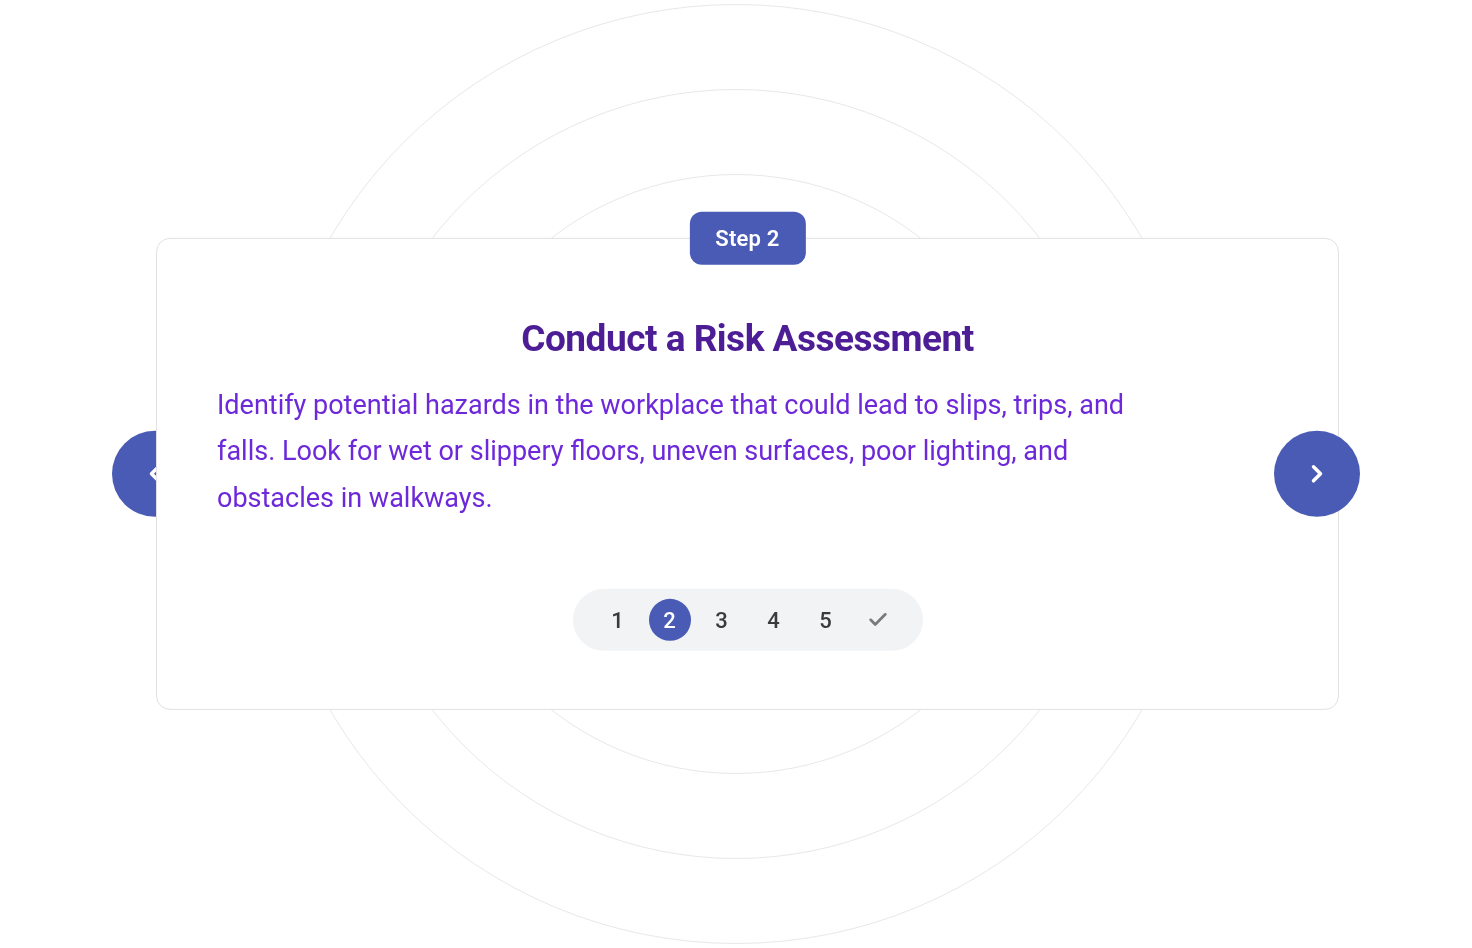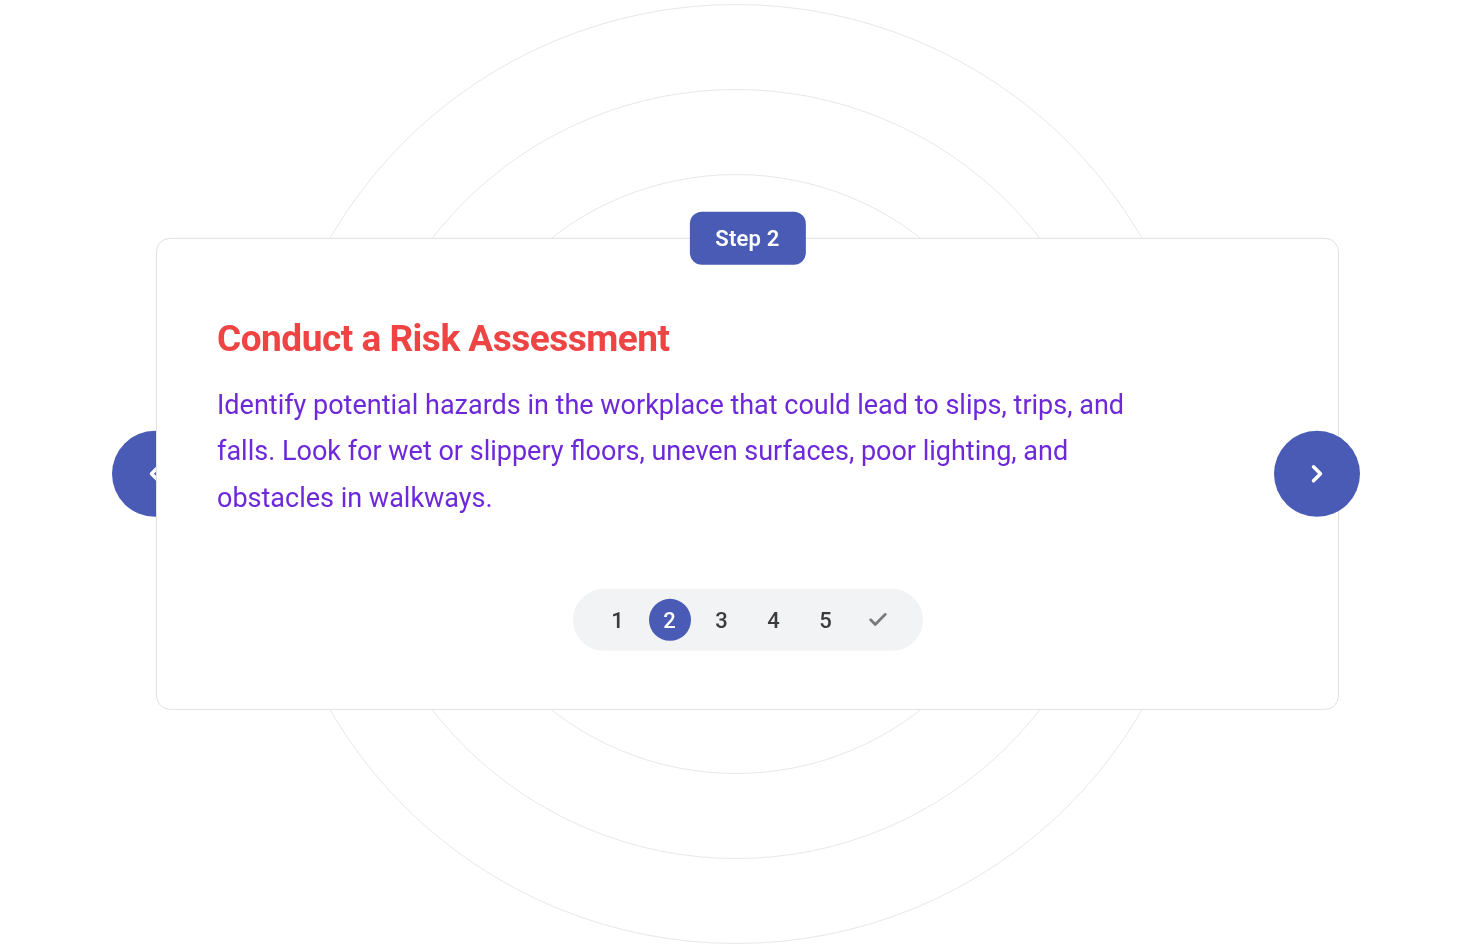--- a/index.html
+++ b/index.html
@@ -62,23 +62,24 @@
     font-weight: 600;
     padding: 14px 26px;
     border-radius: 12px;
     letter-spacing: 0.2px;
   }
 
   .card-title {
     font-size: 37px;
     font-weight: 700;
     letter-spacing: -0.5px;
-    color: #ef4444;
+    color: #4c1d95;
     margin-bottom: 22px;
     font-family: -apple-system, BlinkMacSystemFont, "Segoe UI", Roboto, sans-serif;
+    text-align: center;
   }
 
   .card-body {
     font-size: 27px;
     line-height: 1.72;
     color: #6d28d9;
     font-weight: 400;
     margin-bottom: 68px;
     max-width: 920px;
   }

